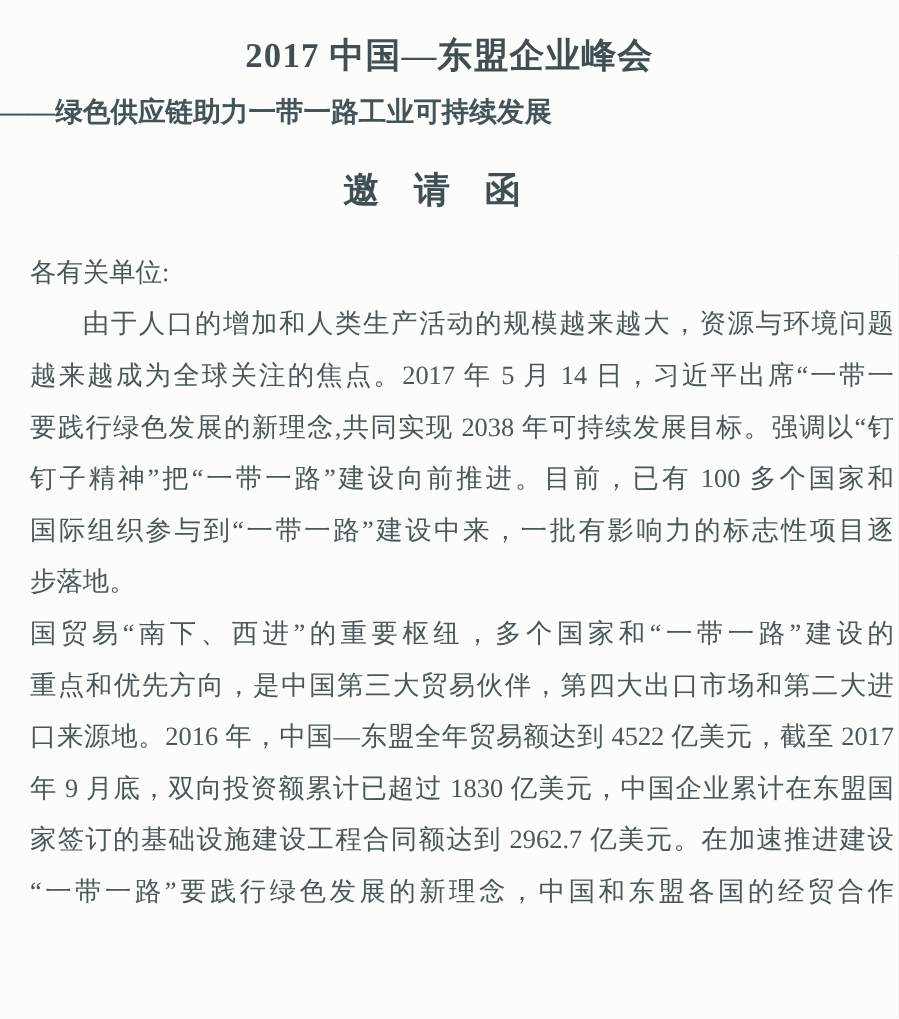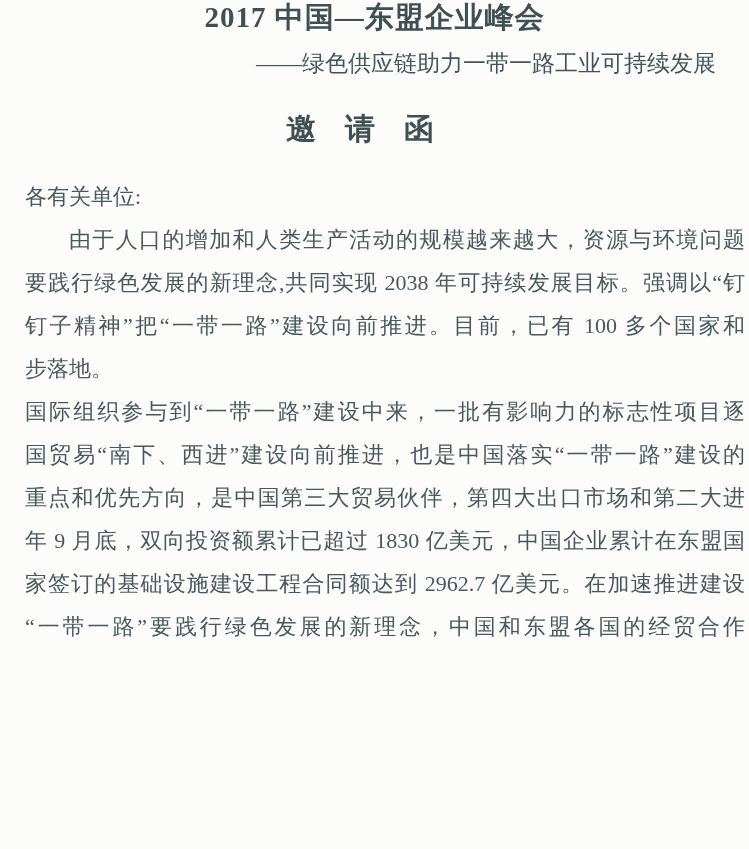--- a/index.html
+++ b/index.html
@@ -11,32 +11,32 @@
     position: relative;
     width: 749px;
     height: 849px;
     margin: 0 auto;
     background: #fcfcfa;
     overflow: hidden;
     font-family: "Liberation Serif", "DejaVu Serif", serif;
     color: #48585c;
   }
   .doc-title {
+    padding-top: 30px;
     text-align: center;
     font-size: 29px;
     font-weight: bold;
     color: #3f4f54;
     letter-spacing: 1px;
     line-height: 34px;
   }
   .doc-subtitle {
     margin-top: 15px;
-    padding-left: 256px;
     font-size: 23px;
-    font-weight: normal;
+    font-weight: bold;
     color: #42545a;
     line-height: 30px;
   }
   .invite-heading {
     margin-top: 32px;
     text-align: center;
     font-size: 30px;
     font-weight: bold;
     color: #3f4f54;
     letter-spacing: 29px;
@@ -69,24 +69,26 @@
 
   <div class="doc-title">2017 中国—东盟企业峰会</div>
 
   <div class="doc-subtitle">——绿色供应链助力一带一路工业可持续发展</div>
 
   <div class="invite-heading">邀请函</div>
 
   <div class="letter-body">
     <div class="line short">各有关单位:</div>
     <div class="line indent">由于人口的增加和人类生产活动的规模越来越大，资源与环境问题</div>
+    <div class="line">越来越成为全球关注的焦点。2017 年 5 月 14 日，习近平出席“一带一</div>
     <div class="line">要践行绿色发展的新理念,共同实现 2038 年可持续发展目标。强调以“钉</div>
     <div class="line">钉子精神”把“一带一路”建设向前推进。目前，已有 100 多个国家和</div>
+    <div class="line">国际组织参与到“一带一路”建设中来，一批有影响力的标志性项目逐</div>
     <div class="line short">步落地。</div>
-    <div class="line">国际组织参与到“一带一路”建设中来，一批有影响力的标志性项目逐</div>
-    <div class="line">国贸易“南下、西进”建设向前推进，也是中国落实“一带一路”建设的</div>
+    <div class="line">国贸易“南下、西进”的重要枢纽，多个国家和“一带一路”建设的</div>
     <div class="line">重点和优先方向，是中国第三大贸易伙伴，第四大出口市场和第二大进</div>
+    <div class="line">口来源地。2016 年，中国—东盟全年贸易额达到 4522 亿美元，截至 2017</div>
     <div class="line">年 9 月底，双向投资额累计已超过 1830 亿美元，中国企业累计在东盟国</div>
     <div class="line">家签订的基础设施建设工程合同额达到 2962.7 亿美元。在加速推进建设</div>
     <div class="line">“一带一路”要践行绿色发展的新理念，中国和东盟各国的经贸合作</div>
   </div>
 
 </div>
 
 </body></html>

